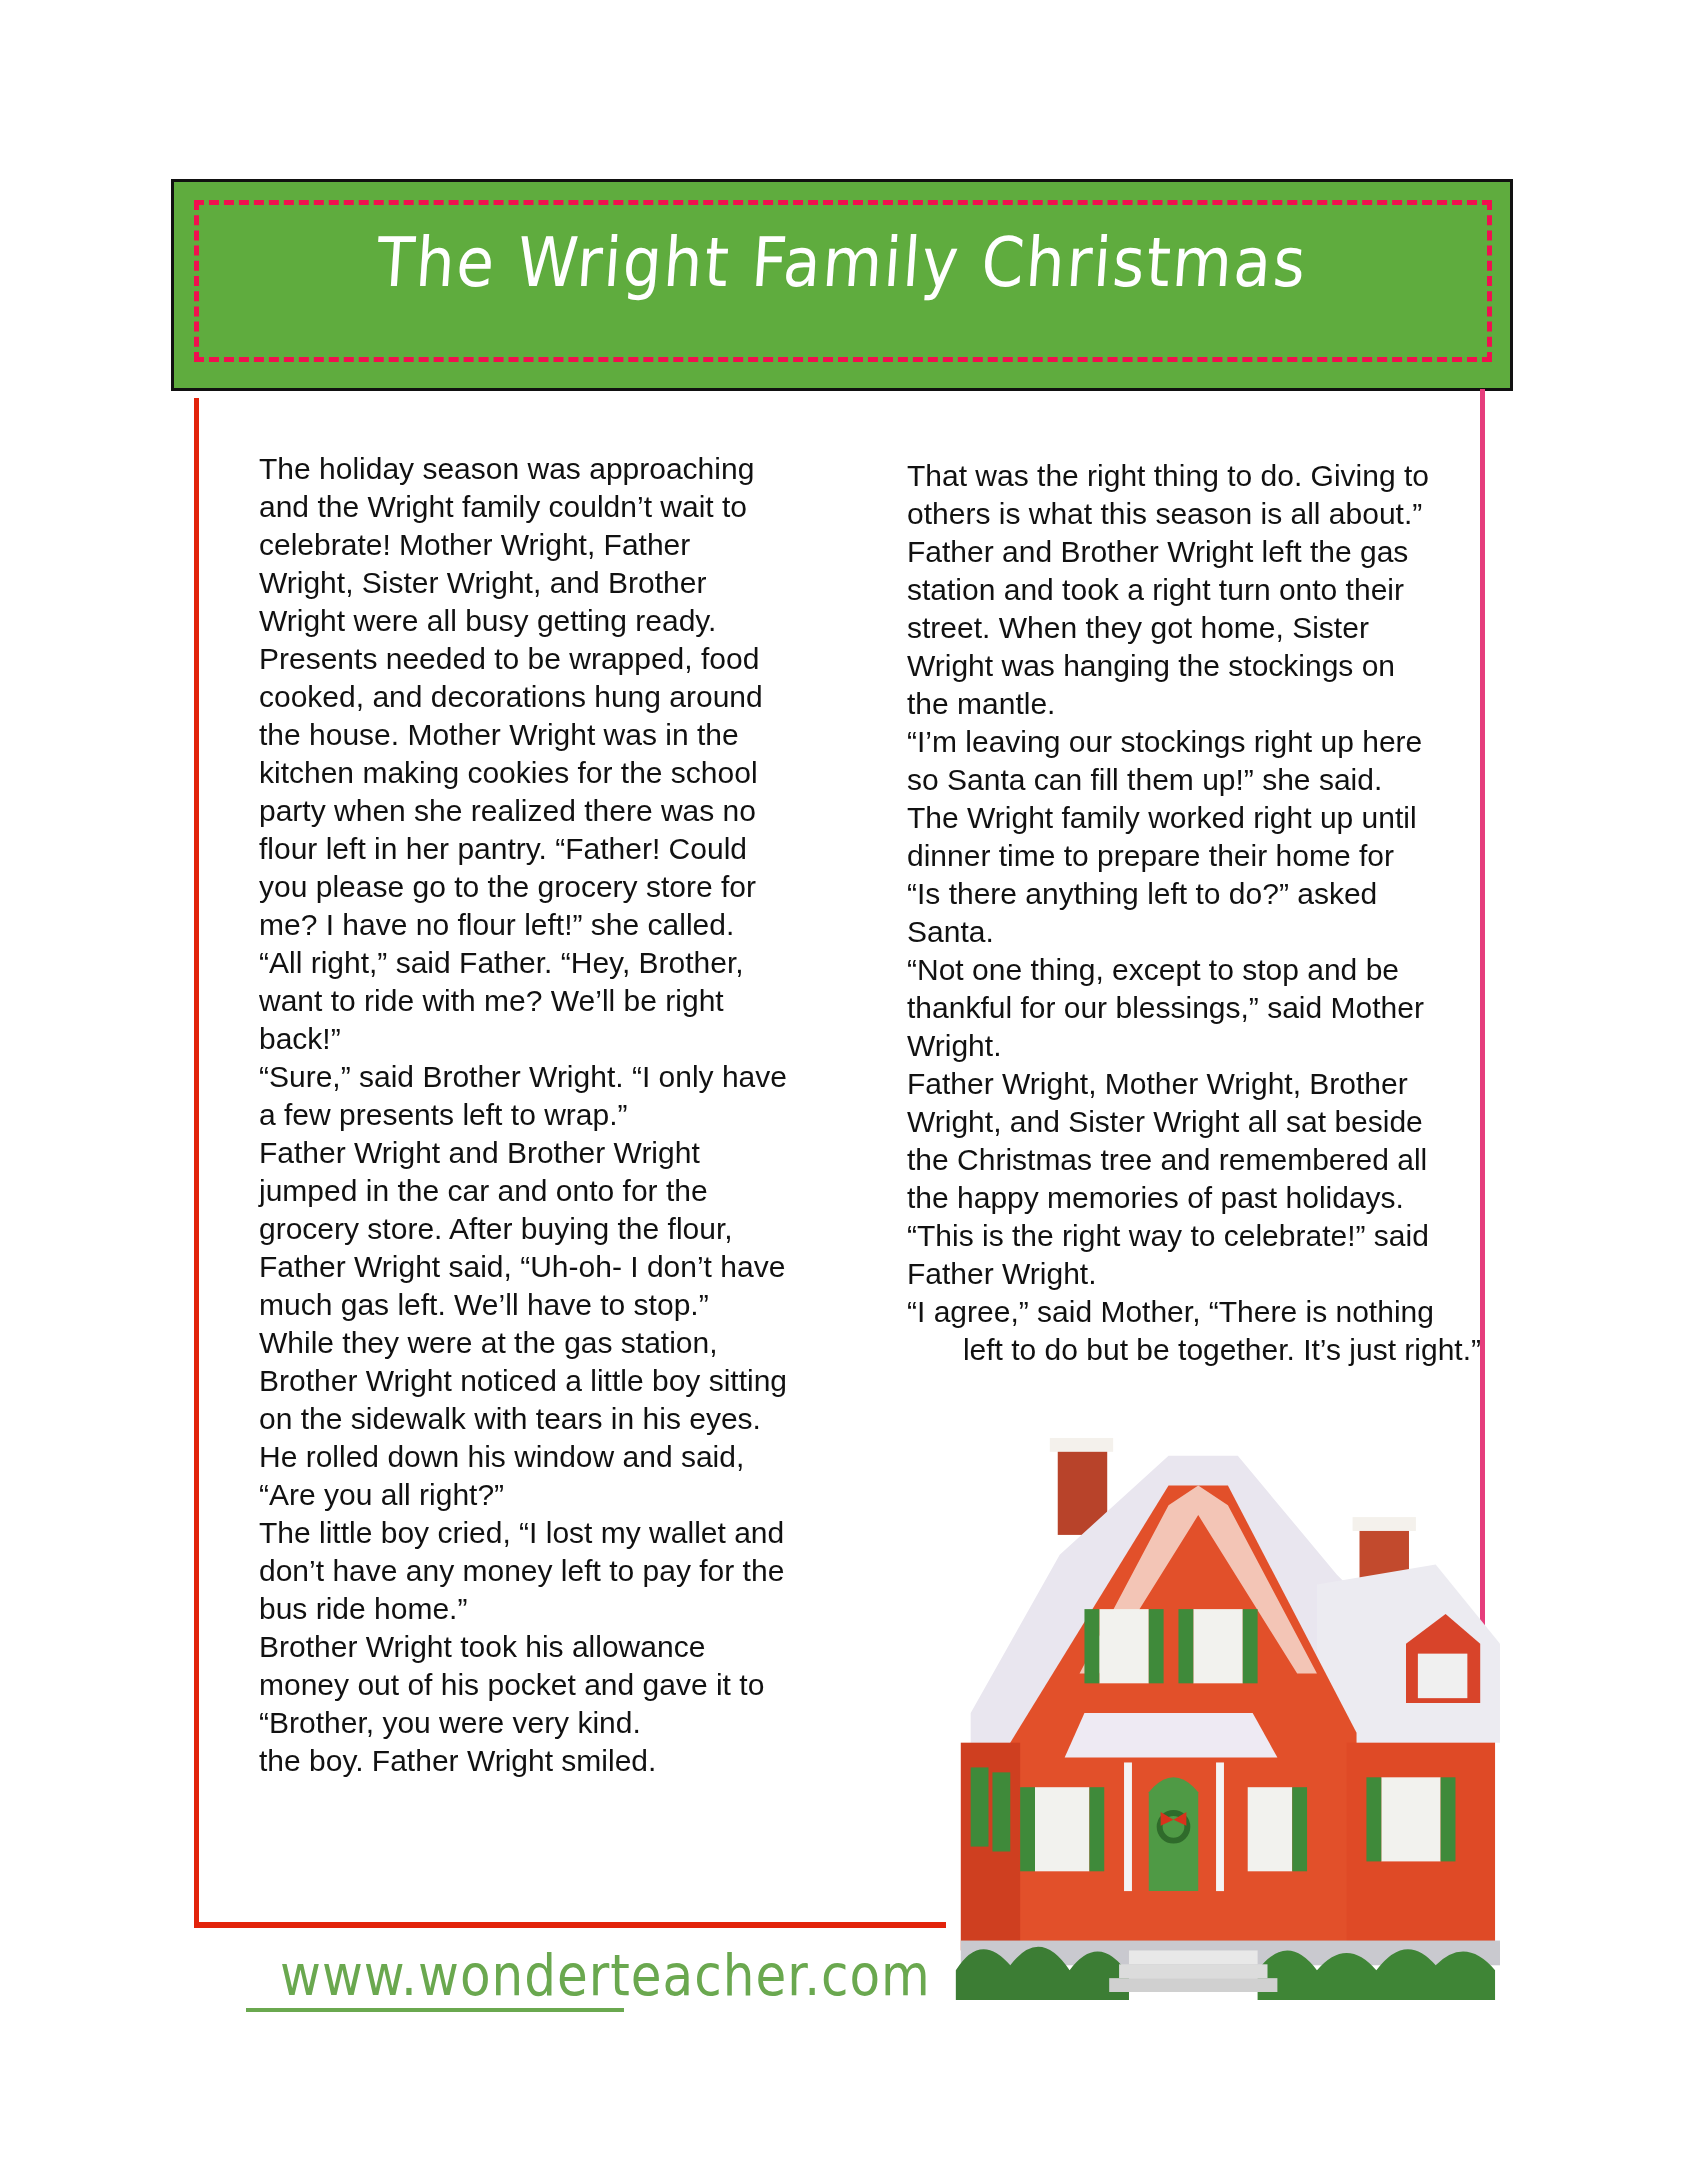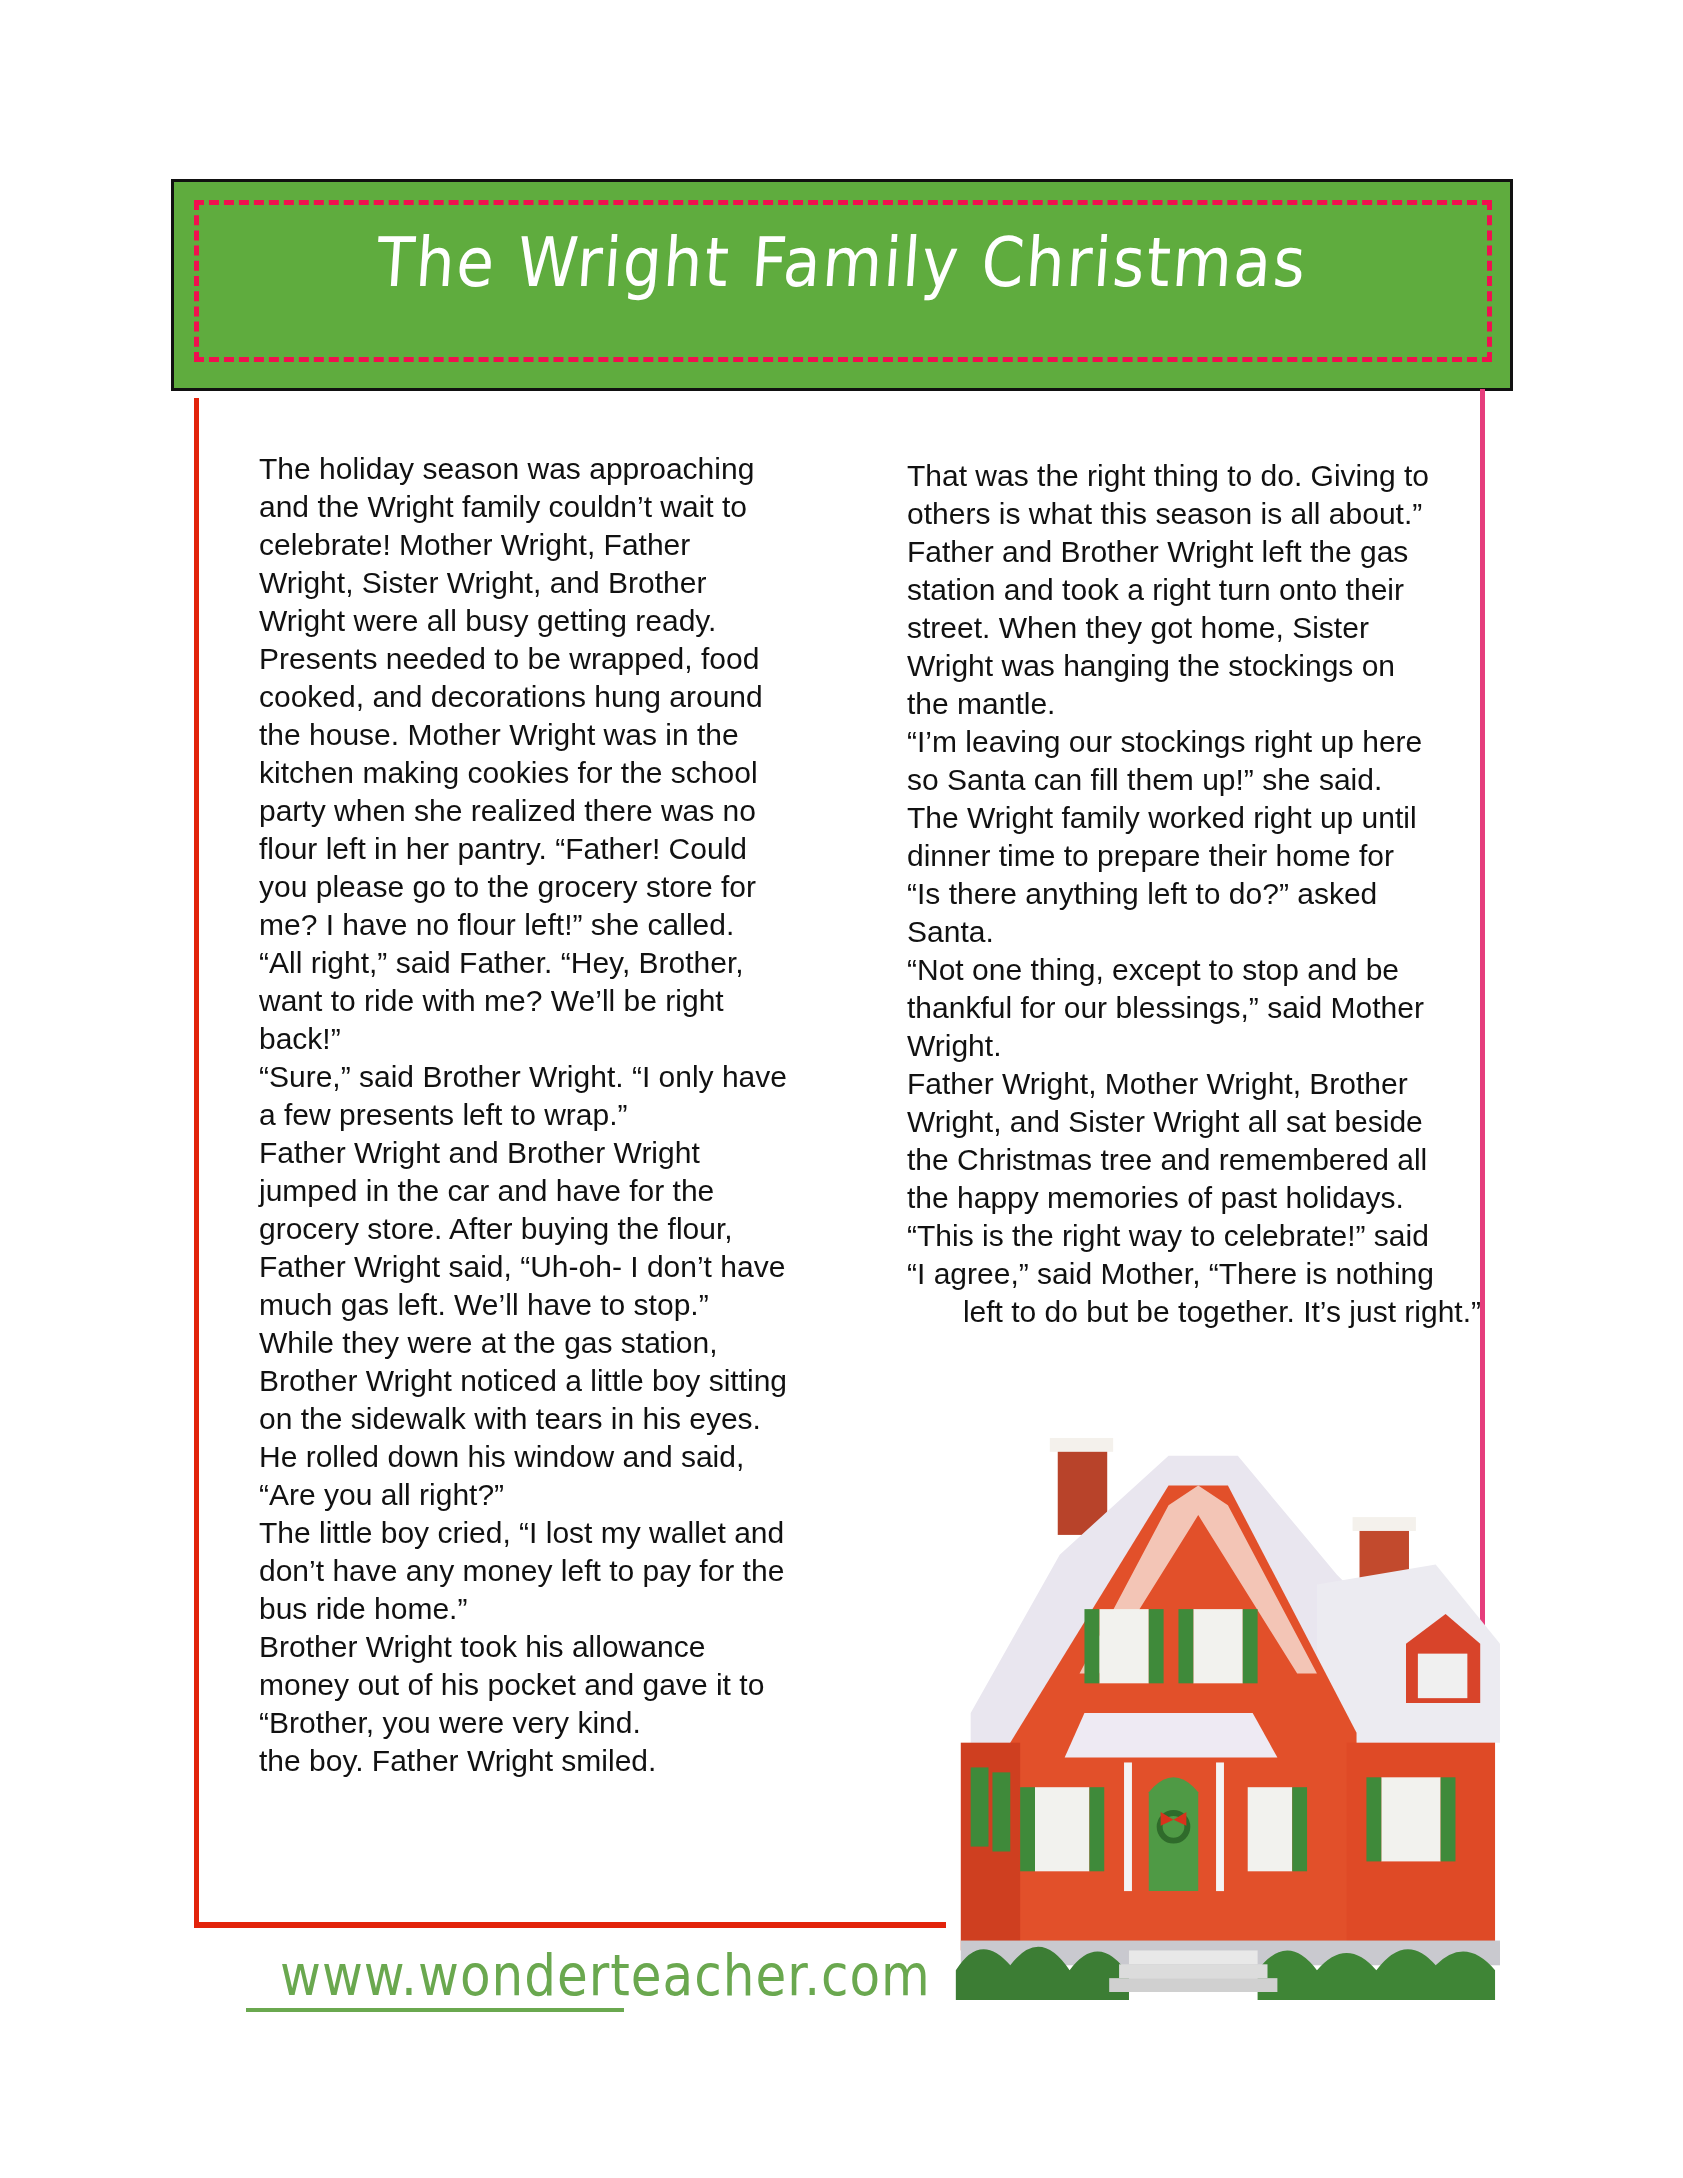--- a/index.html
+++ b/index.html
@@ -66,21 +66,21 @@
   <p>party when she realized there was no</p>
   <p>flour left in her pantry. “Father! Could</p>
   <p>you please go to the grocery store for</p>
   <p>me? I have no flour left!” she called.</p>
   <p>“All right,” said Father. “Hey, Brother,</p>
   <p>want to ride with me? We’ll be right</p>
   <p>back!”</p>
   <p>“Sure,” said Brother Wright. “I only have</p>
   <p>a few presents left to wrap.”</p>
   <p>Father Wright and Brother Wright</p>
-  <p>jumped in the car and have for the</p>
+  <p>jumped in the car and onto for the</p>
   <p>grocery store. After buying the flour,</p>
   <p>Father Wright said, “Uh-oh- I don’t have</p>
   <p>much gas left. We’ll have to stop.”</p>
   <p>While they were at the gas station,</p>
   <p>Brother Wright noticed a little boy sitting</p>
   <p>on the sidewalk with tears in his eyes.</p>
   <p>He rolled down his window and said,</p>
   <p>“Are you all right?”</p>
   <p>The little boy cried, “I lost my wallet and</p>
   <p>don’t have any money left to pay for the</p>
@@ -106,20 +106,21 @@
   <p>“Is there anything left to do?” asked</p>
   <p>Santa.</p>
   <p>“Not one thing, except to stop and be</p>
   <p>thankful for our blessings,” said Mother</p>
   <p>Wright.</p>
   <p>Father Wright, Mother Wright, Brother</p>
   <p>Wright, and Sister Wright all sat beside</p>
   <p>the Christmas tree and remembered all</p>
   <p>the happy memories of past holidays.</p>
   <p>“This is the right way to celebrate!” said</p>
+  <p>Father Wright.</p>
   <p>“I agree,” said Mother, “There is nothing</p>
   <p style="white-space:pre;text-align:right;"> left to do but be together. It’s just right.”</p>
 </div>
 
 <div class="url">www.wonderteacher.com</div>
 <div class="url-underline"></div>
 
 <svg class="house" viewBox="0 0 565 600" xmlns="http://www.w3.org/2000/svg">
 
   <rect x="118" y="30" width="50" height="90" fill="#b8432a"></rect>

